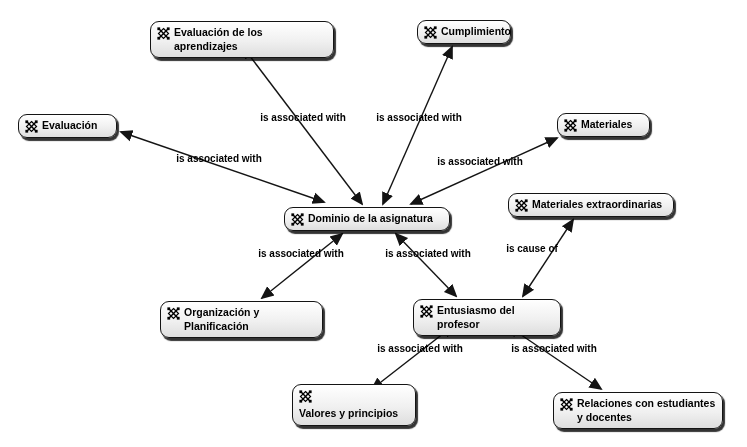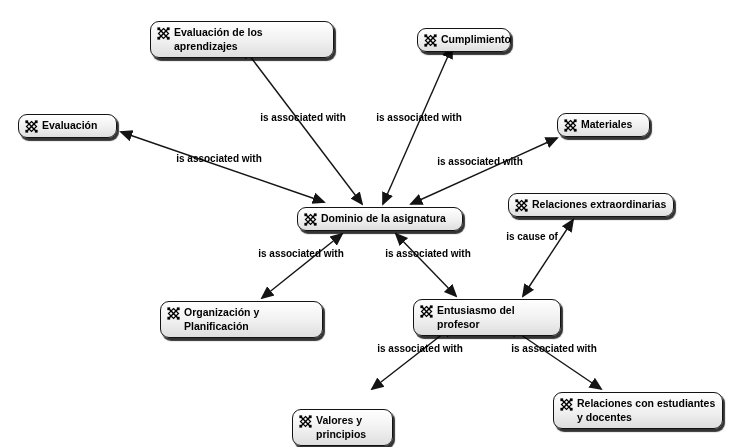--- a/index.html
+++ b/index.html
@@ -43,35 +43,35 @@
       <line x1="523" y1="296" x2="573" y2="220" class="edge-line" marker-end="url(#arrowhead)" marker-start="url(#arrowhead)"></line>
       <line x1="453" y1="326" x2="372" y2="389" class="edge-line" marker-end="url(#arrowhead)" marker-start="url(#arrowhead)"></line>
       <line x1="508" y1="326" x2="601" y2="389" class="edge-line" marker-end="url(#arrowhead)" marker-start="url(#arrowhead)"></line>
     </svg>
 <div class="edge-label" style="left: 303px; top: 117px;">is associated with</div>
     <div class="edge-label" style="left: 419px; top: 117px;">is associated with</div>
     <div class="edge-label" style="left: 219px; top: 158px;">is associated with</div>
     <div class="edge-label" style="left: 480px; top: 161px;">is associated with</div>
     <div class="edge-label" style="left: 301px; top: 253px;">is associated with</div>
     <div class="edge-label" style="left: 428px; top: 253px;">is associated with</div>
-    <div class="edge-label" style="left: 532px; top: 236px;">is cause of</div>
+    <div class="edge-label" style="left: 532px; top: 248px;">is cause of</div>
     <div class="edge-label" style="left: 420px; top: 348px;">is associated with</div>
     <div class="edge-label" style="left: 554px; top: 348px;">is associated with</div>
     <div class="node" style="left: 150px; top: 21px; width: 184px;">
       <svg width="13" height="13" viewBox="0 0 14 14" xmlns="http://www.w3.org/2000/svg">
     <path d="M7 1.6 L12.4 7 L7 12.4 L1.6 7 Z" fill="none" stroke="#000" stroke-width="1.3"></path>
     <path d="M2 2 L12 12 M12 2 L2 12" fill="none" stroke="#000" stroke-width="1.5"></path>
     <rect x="0.4" y="0.4" width="3" height="3" fill="#000"></rect>
     <rect x="10.6" y="0.4" width="3" height="3" fill="#000"></rect>
     <rect x="0.4" y="10.6" width="3" height="3" fill="#000"></rect>
     <rect x="10.6" y="10.6" width="3" height="3" fill="#000"></rect>
   </svg>
       <span class="node-label">Evaluación de los aprendizajes</span>
     </div>
-    <div class="node" style="left: 417px; top: 20px; width: 94px; margin-top: 8px;">
+    <div class="node" style="left: 417px; top: 20px; width: 94px;">
       <svg width="13" height="13" viewBox="0 0 14 14" xmlns="http://www.w3.org/2000/svg">
     <path d="M7 1.6 L12.4 7 L7 12.4 L1.6 7 Z" fill="none" stroke="#000" stroke-width="1.3"></path>
     <path d="M2 2 L12 12 M12 2 L2 12" fill="none" stroke="#000" stroke-width="1.5"></path>
     <rect x="0.4" y="0.4" width="3" height="3" fill="#000"></rect>
     <rect x="10.6" y="0.4" width="3" height="3" fill="#000"></rect>
     <rect x="0.4" y="10.6" width="3" height="3" fill="#000"></rect>
     <rect x="10.6" y="10.6" width="3" height="3" fill="#000"></rect>
   </svg>
       <span class="node-label">Cumplimiento</span>
     </div>
@@ -90,41 +90,41 @@
       <svg width="13" height="13" viewBox="0 0 14 14" xmlns="http://www.w3.org/2000/svg">
     <path d="M7 1.6 L12.4 7 L7 12.4 L1.6 7 Z" fill="none" stroke="#000" stroke-width="1.3"></path>
     <path d="M2 2 L12 12 M12 2 L2 12" fill="none" stroke="#000" stroke-width="1.5"></path>
     <rect x="0.4" y="0.4" width="3" height="3" fill="#000"></rect>
     <rect x="10.6" y="0.4" width="3" height="3" fill="#000"></rect>
     <rect x="0.4" y="10.6" width="3" height="3" fill="#000"></rect>
     <rect x="10.6" y="10.6" width="3" height="3" fill="#000"></rect>
   </svg>
       <span class="node-label">Materiales</span>
     </div>
-    <div class="node" style="left: 297px; top: 207px; width: 166px;">
+    <div class="node" style="left: 284px; top: 207px; width: 166px;">
       <svg width="13" height="13" viewBox="0 0 14 14" xmlns="http://www.w3.org/2000/svg">
     <path d="M7 1.6 L12.4 7 L7 12.4 L1.6 7 Z" fill="none" stroke="#000" stroke-width="1.3"></path>
     <path d="M2 2 L12 12 M12 2 L2 12" fill="none" stroke="#000" stroke-width="1.5"></path>
     <rect x="0.4" y="0.4" width="3" height="3" fill="#000"></rect>
     <rect x="10.6" y="0.4" width="3" height="3" fill="#000"></rect>
     <rect x="0.4" y="10.6" width="3" height="3" fill="#000"></rect>
     <rect x="10.6" y="10.6" width="3" height="3" fill="#000"></rect>
   </svg>
       <span class="node-label">Dominio de la asignatura</span>
     </div>
     <div class="node" style="left: 508px; top: 193px; width: 166px;">
       <svg width="13" height="13" viewBox="0 0 14 14" xmlns="http://www.w3.org/2000/svg">
     <path d="M7 1.6 L12.4 7 L7 12.4 L1.6 7 Z" fill="none" stroke="#000" stroke-width="1.3"></path>
     <path d="M2 2 L12 12 M12 2 L2 12" fill="none" stroke="#000" stroke-width="1.5"></path>
     <rect x="0.4" y="0.4" width="3" height="3" fill="#000"></rect>
     <rect x="10.6" y="0.4" width="3" height="3" fill="#000"></rect>
     <rect x="0.4" y="10.6" width="3" height="3" fill="#000"></rect>
     <rect x="10.6" y="10.6" width="3" height="3" fill="#000"></rect>
   </svg>
-      <span class="node-label">Relaciones extraordinarias</span>
+      <span class="node-label">Materiales extraordinarias</span>
     </div>
     <div class="node" style="left: 160px; top: 301px; width: 163px;">
       <svg width="13" height="13" viewBox="0 0 14 14" xmlns="http://www.w3.org/2000/svg">
     <path d="M7 1.6 L12.4 7 L7 12.4 L1.6 7 Z" fill="none" stroke="#000" stroke-width="1.3"></path>
     <path d="M2 2 L12 12 M12 2 L2 12" fill="none" stroke="#000" stroke-width="1.5"></path>
     <rect x="0.4" y="0.4" width="3" height="3" fill="#000"></rect>
     <rect x="10.6" y="0.4" width="3" height="3" fill="#000"></rect>
     <rect x="0.4" y="10.6" width="3" height="3" fill="#000"></rect>
     <rect x="10.6" y="10.6" width="3" height="3" fill="#000"></rect>
   </svg>
@@ -134,21 +134,21 @@
       <svg width="13" height="13" viewBox="0 0 14 14" xmlns="http://www.w3.org/2000/svg">
     <path d="M7 1.6 L12.4 7 L7 12.4 L1.6 7 Z" fill="none" stroke="#000" stroke-width="1.3"></path>
     <path d="M2 2 L12 12 M12 2 L2 12" fill="none" stroke="#000" stroke-width="1.5"></path>
     <rect x="0.4" y="0.4" width="3" height="3" fill="#000"></rect>
     <rect x="10.6" y="0.4" width="3" height="3" fill="#000"></rect>
     <rect x="0.4" y="10.6" width="3" height="3" fill="#000"></rect>
     <rect x="10.6" y="10.6" width="3" height="3" fill="#000"></rect>
   </svg>
       <span class="node-label">Entusiasmo del profesor</span>
     </div>
-    <div class="node" style="left: 292px; top: 409px; width: 101px;">
+    <div class="node" style="left: 292px; top: 384px; width: 124px; flex-direction: column;">
       <svg width="13" height="13" viewBox="0 0 14 14" xmlns="http://www.w3.org/2000/svg">
     <path d="M7 1.6 L12.4 7 L7 12.4 L1.6 7 Z" fill="none" stroke="#000" stroke-width="1.3"></path>
     <path d="M2 2 L12 12 M12 2 L2 12" fill="none" stroke="#000" stroke-width="1.5"></path>
     <rect x="0.4" y="0.4" width="3" height="3" fill="#000"></rect>
     <rect x="10.6" y="0.4" width="3" height="3" fill="#000"></rect>
     <rect x="0.4" y="10.6" width="3" height="3" fill="#000"></rect>
     <rect x="10.6" y="10.6" width="3" height="3" fill="#000"></rect>
   </svg>
       <span class="node-label">Valores y principios</span>
     </div>

